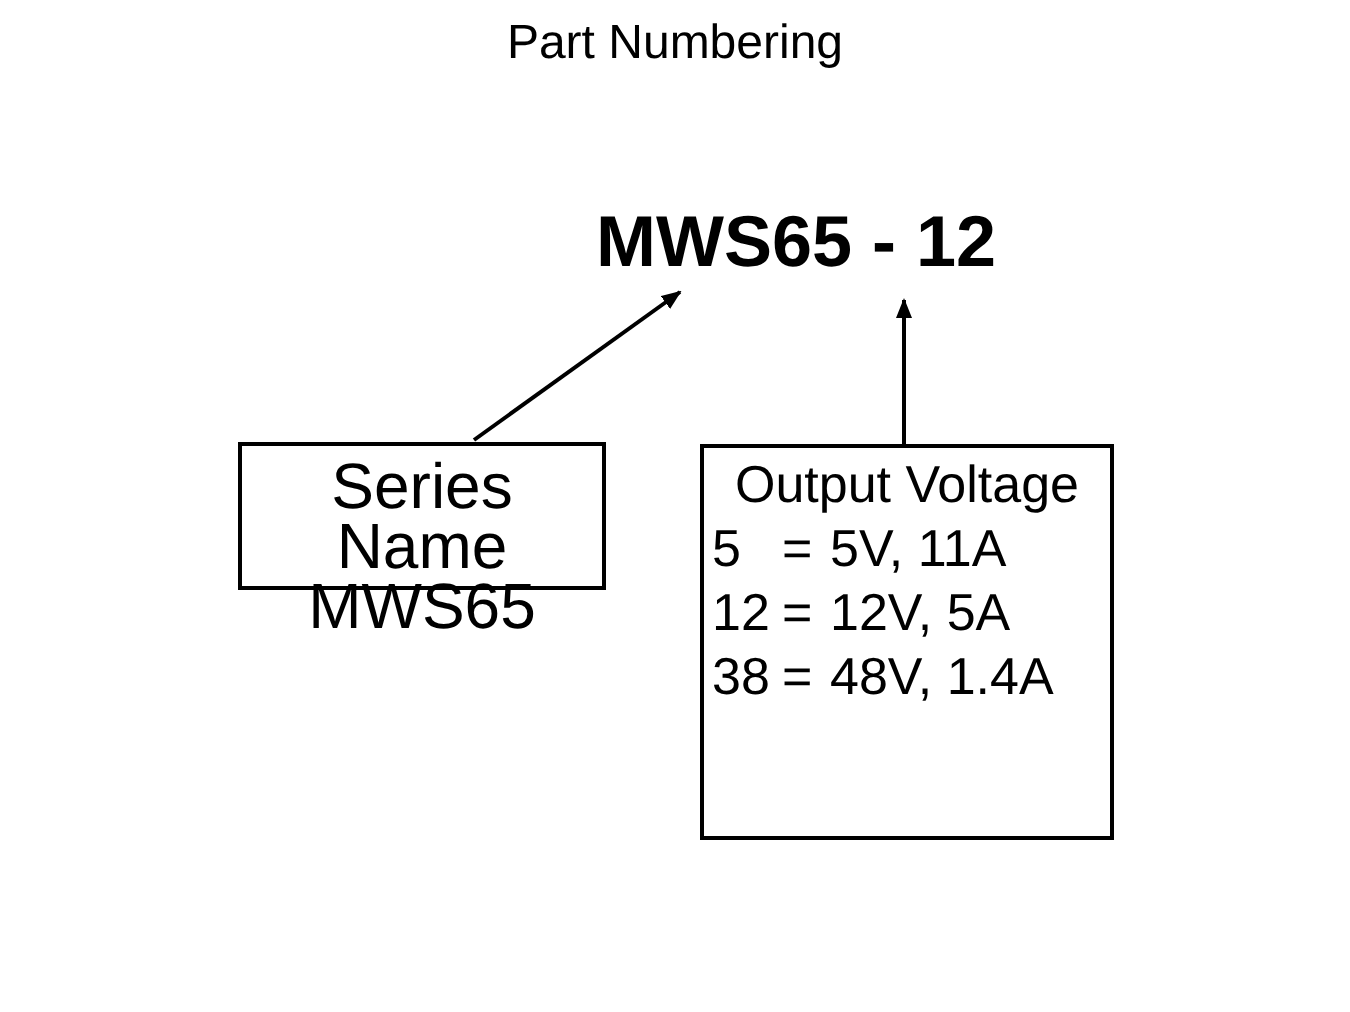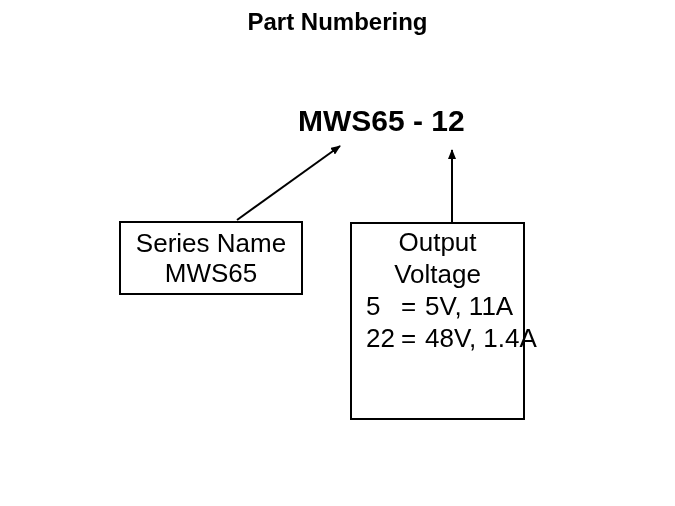--- a/index.html
+++ b/index.html
@@ -12,28 +12,28 @@
     font-family: "Liberation Sans", sans-serif;
     overflow: hidden;
   }
   .title {
     position: absolute;
     top: 8px;
     left: 0;
     width: 100%;
     text-align: center;
     font-size: 24px;
-    font-weight: bold;
+    font-weight: normal;
     letter-spacing: 0px;
   }
   .part-number {
     position: absolute;
     left: 298px;
     top: 104px;
-    font-size: 30px;
+    font-size: 36px;
     line-height: 34px;
     font-weight: bold;
     white-space: pre;
   }
   .arrows {
     position: absolute;
     left: 0;
     top: 0;
     width: 675px;
     height: 506px;
@@ -44,35 +44,35 @@
     border: 2px solid #000000;
     box-sizing: border-box;
     background: #ffffff;
   }
   .series-box {
     left: 119px;
     top: 221px;
     width: 184px;
     height: 74px;
     text-align: center;
-    font-size: 26px;
+    font-size: 32px;
     line-height: 30px;
     padding-top: 5px;
   }
   .voltage-box {
     left: 350px;
     top: 222px;
-    width: 175px;
+    width: 207px;
     height: 198px;
     font-size: 26px;
     line-height: 32px;
     padding-top: 2px;
   }
   .vheader { text-align: center; }
-  .vrow { padding-left: 14px; white-space: nowrap; }
+  .vrow { padding-left: 4px; white-space: nowrap; }
   .vrow .code { display: inline-block; width: 35px; }
   .vrow .eq   { display: inline-block; width: 24px; }
 </style>
 </head>
 <body>
 
 <div class="canvas">
 
   <div class="title">Part Numbering</div>
 
@@ -93,17 +93,20 @@
     <div>MWS65</div>
   </div>
 
   <div class="box voltage-box">
     <div class="vheader">Output Voltage</div>
 
     <div class="vrow">
       <span class="code">5</span><span class="eq">=</span><span class="val">5V, 11A</span>
     </div>
     <div class="vrow">
-      <span class="code">22</span><span class="eq">=</span><span class="val">48V, 1.4A</span>
+      <span class="code">12</span><span class="eq">=</span><span class="val">12V, 5A</span>
+    </div>
+    <div class="vrow">
+      <span class="code">38</span><span class="eq">=</span><span class="val">48V, 1.4A</span>
     </div>
   </div>
 
 </div>
 
 </body></html>

